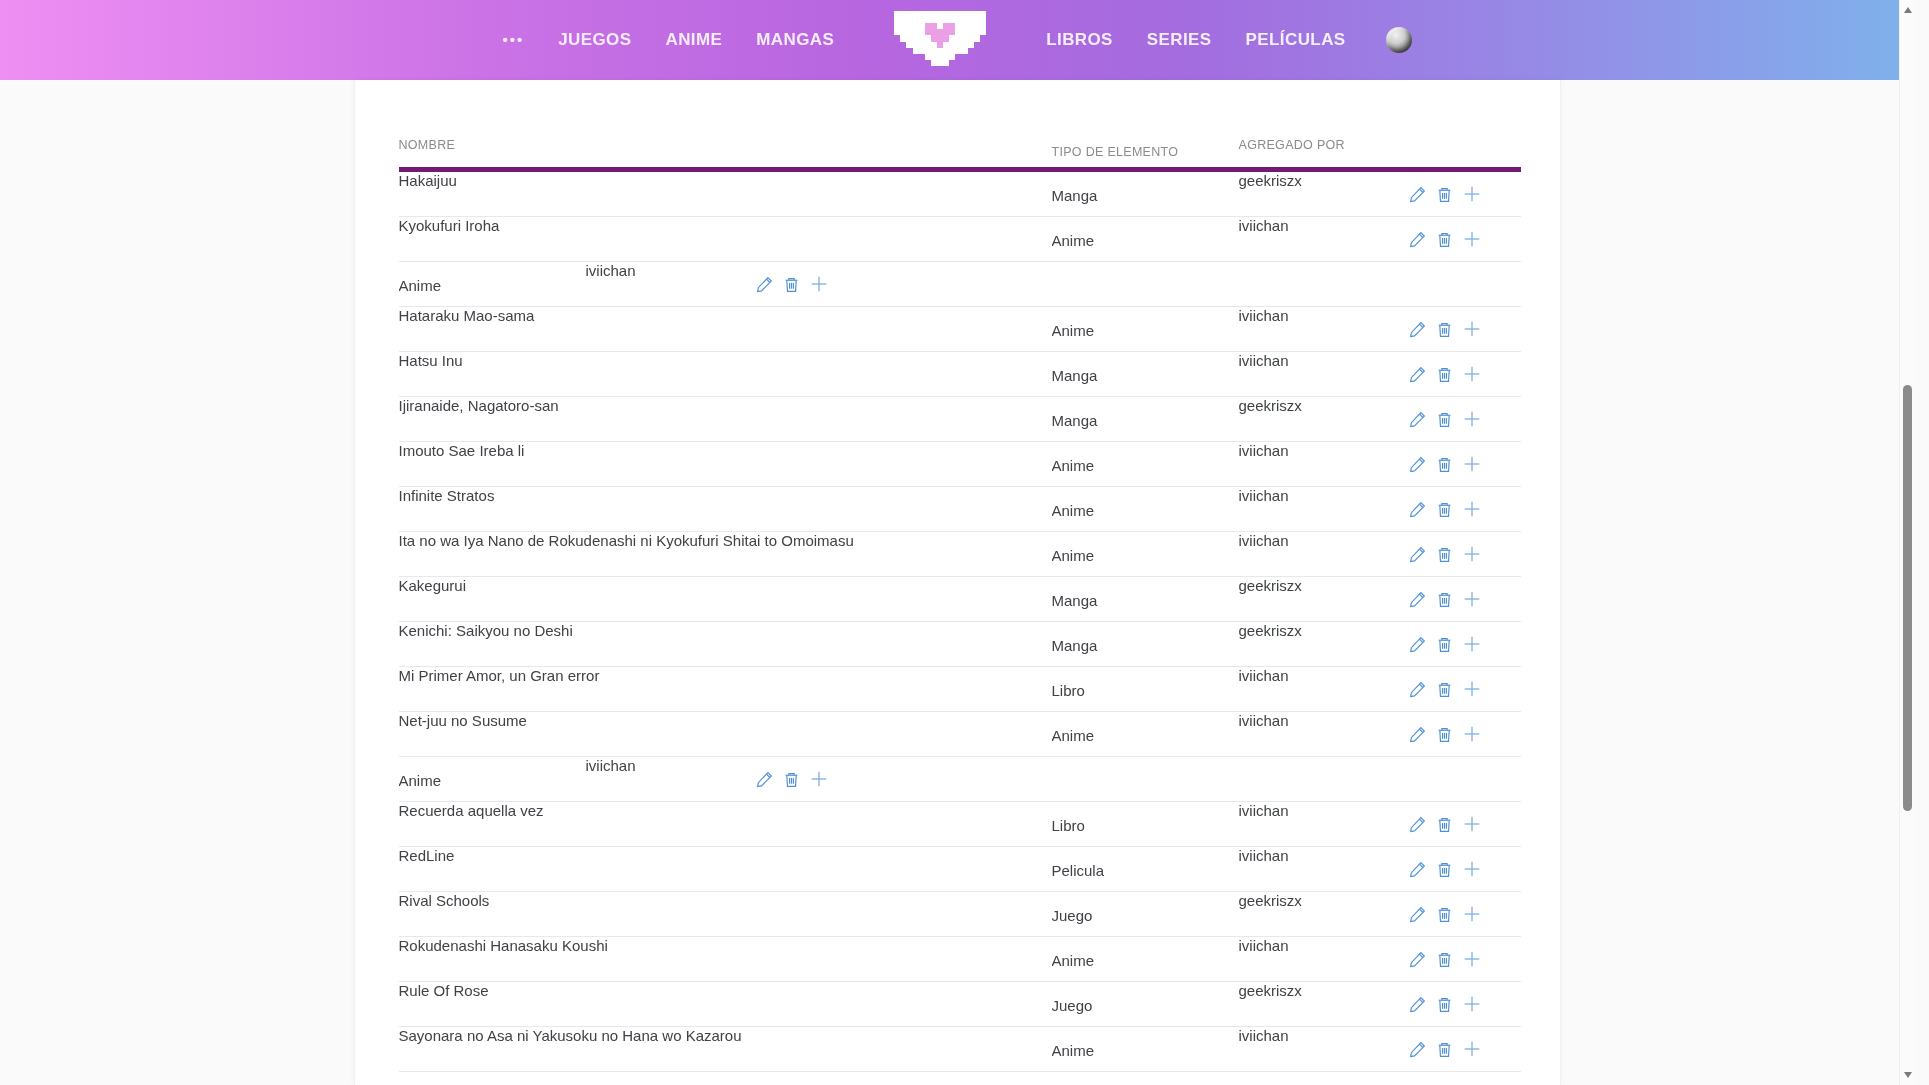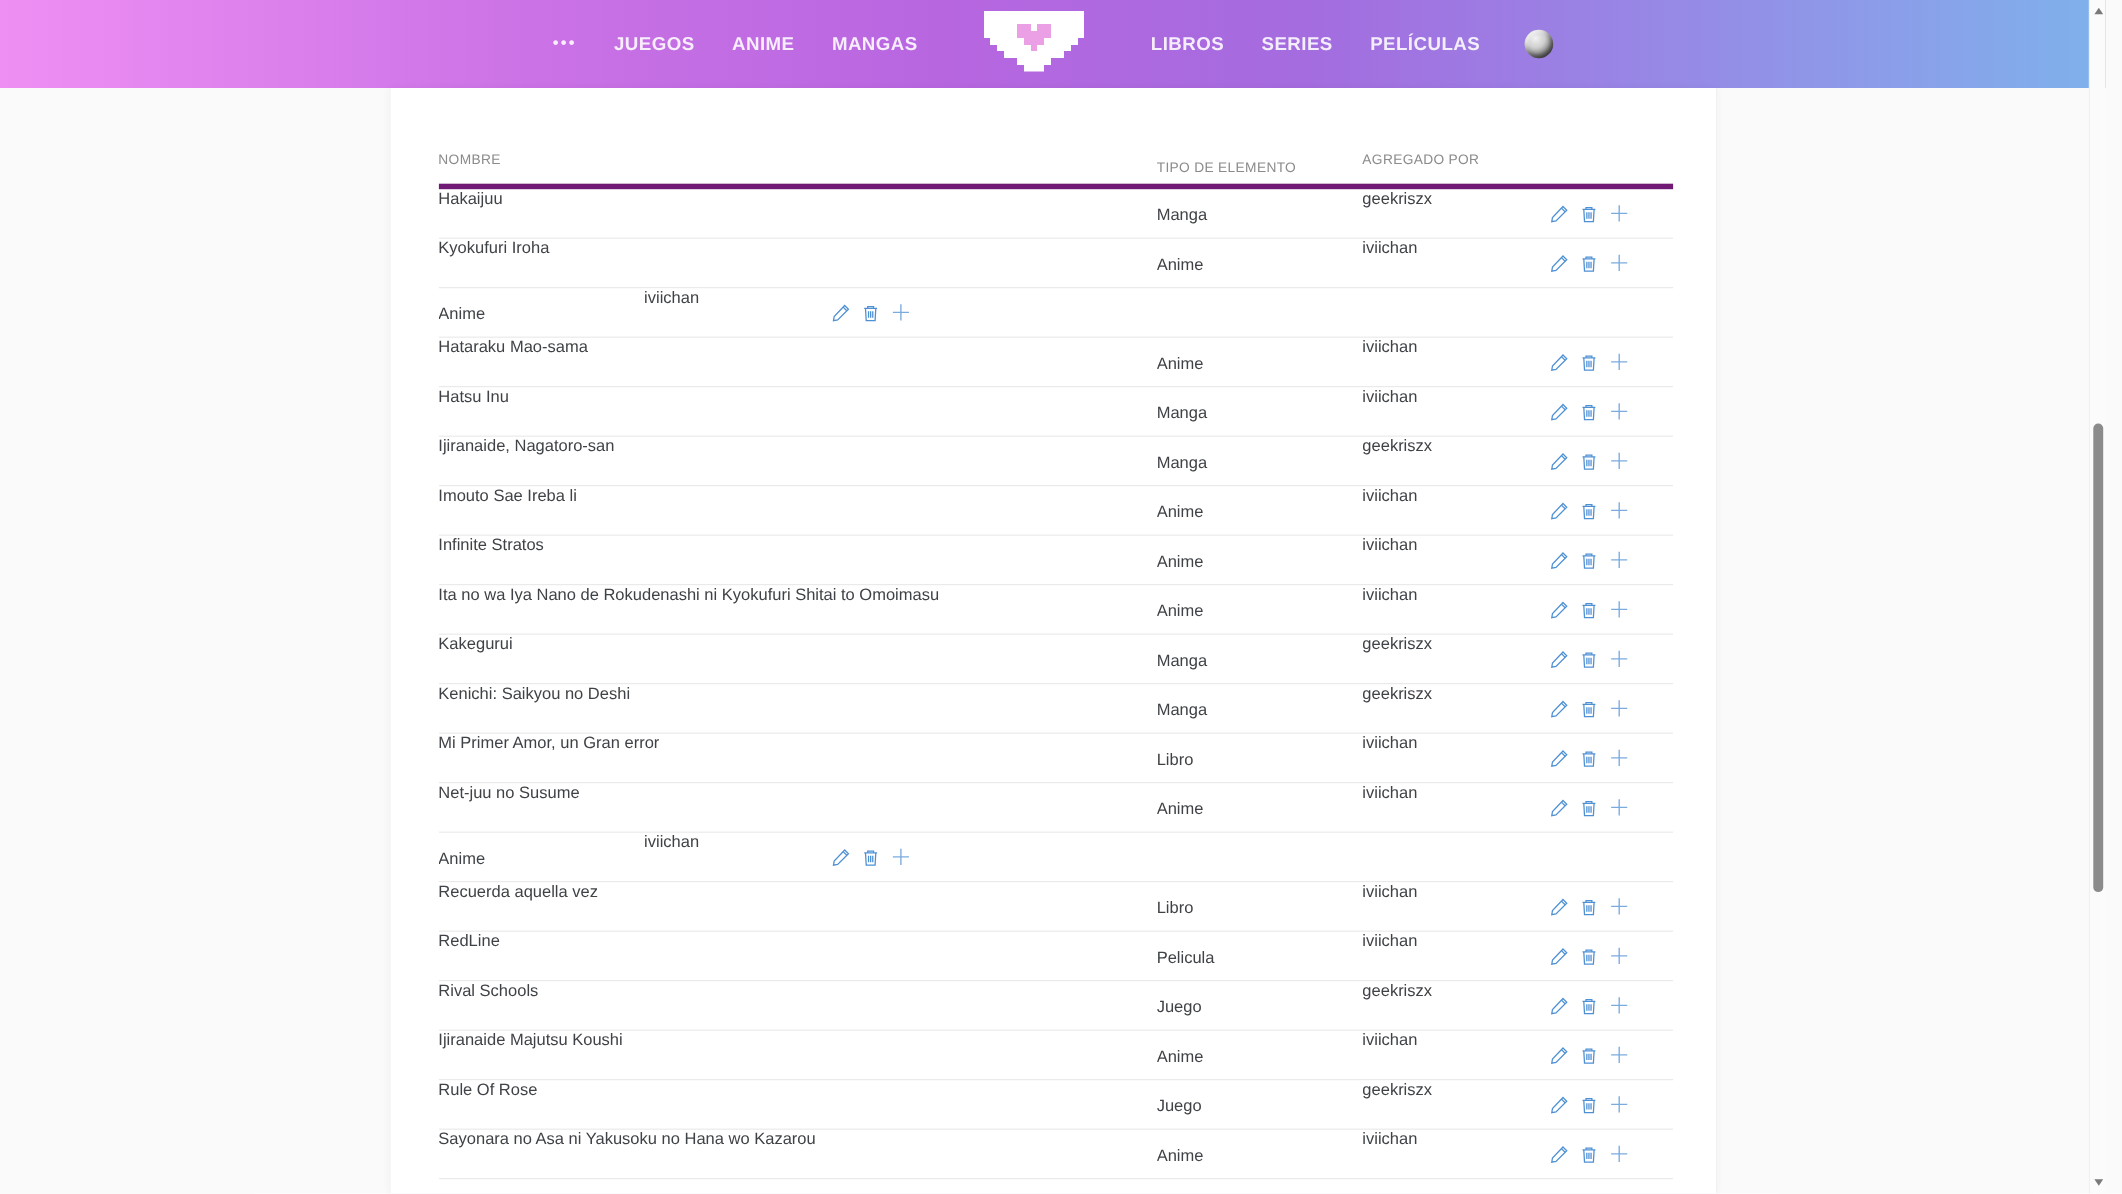--- a/index.html
+++ b/index.html
@@ -629,21 +629,21 @@
       <span class="icon-btn">
         <svg width="18" height="18" viewBox="0 0 16 16" fill="none" stroke="#79abdf" stroke-width="1.1">
           <path d="M8 1.5 V14.5"></path>
           <path d="M1.5 8 H14.5"></path>
         </svg>
       </span>
     </div>
   </div>
 
   <div class="tr">
-    <div class="cell col-name">Ijiranaide Majutsu Koushi</div>
+    <div class="cell col-name">Rokudenashi Hanasaku Koushi</div>
     <div class="cell col-type">Anime</div>
     <div class="cell col-added">iviichan</div>
     <div class="col-actions">
       <span class="icon-btn">
         <svg width="17" height="17" viewBox="0 0 16 16" fill="none" stroke="#4e90d4" stroke-width="1.1">
           <path d="M11.2 1.6 L14.4 4.8 L5.2 14 L1.6 14.6 L2.2 11 Z"></path>
           <path d="M9.9 3 L13 6.1"></path>
         </svg>
       </span>
       <span class="icon-btn">

